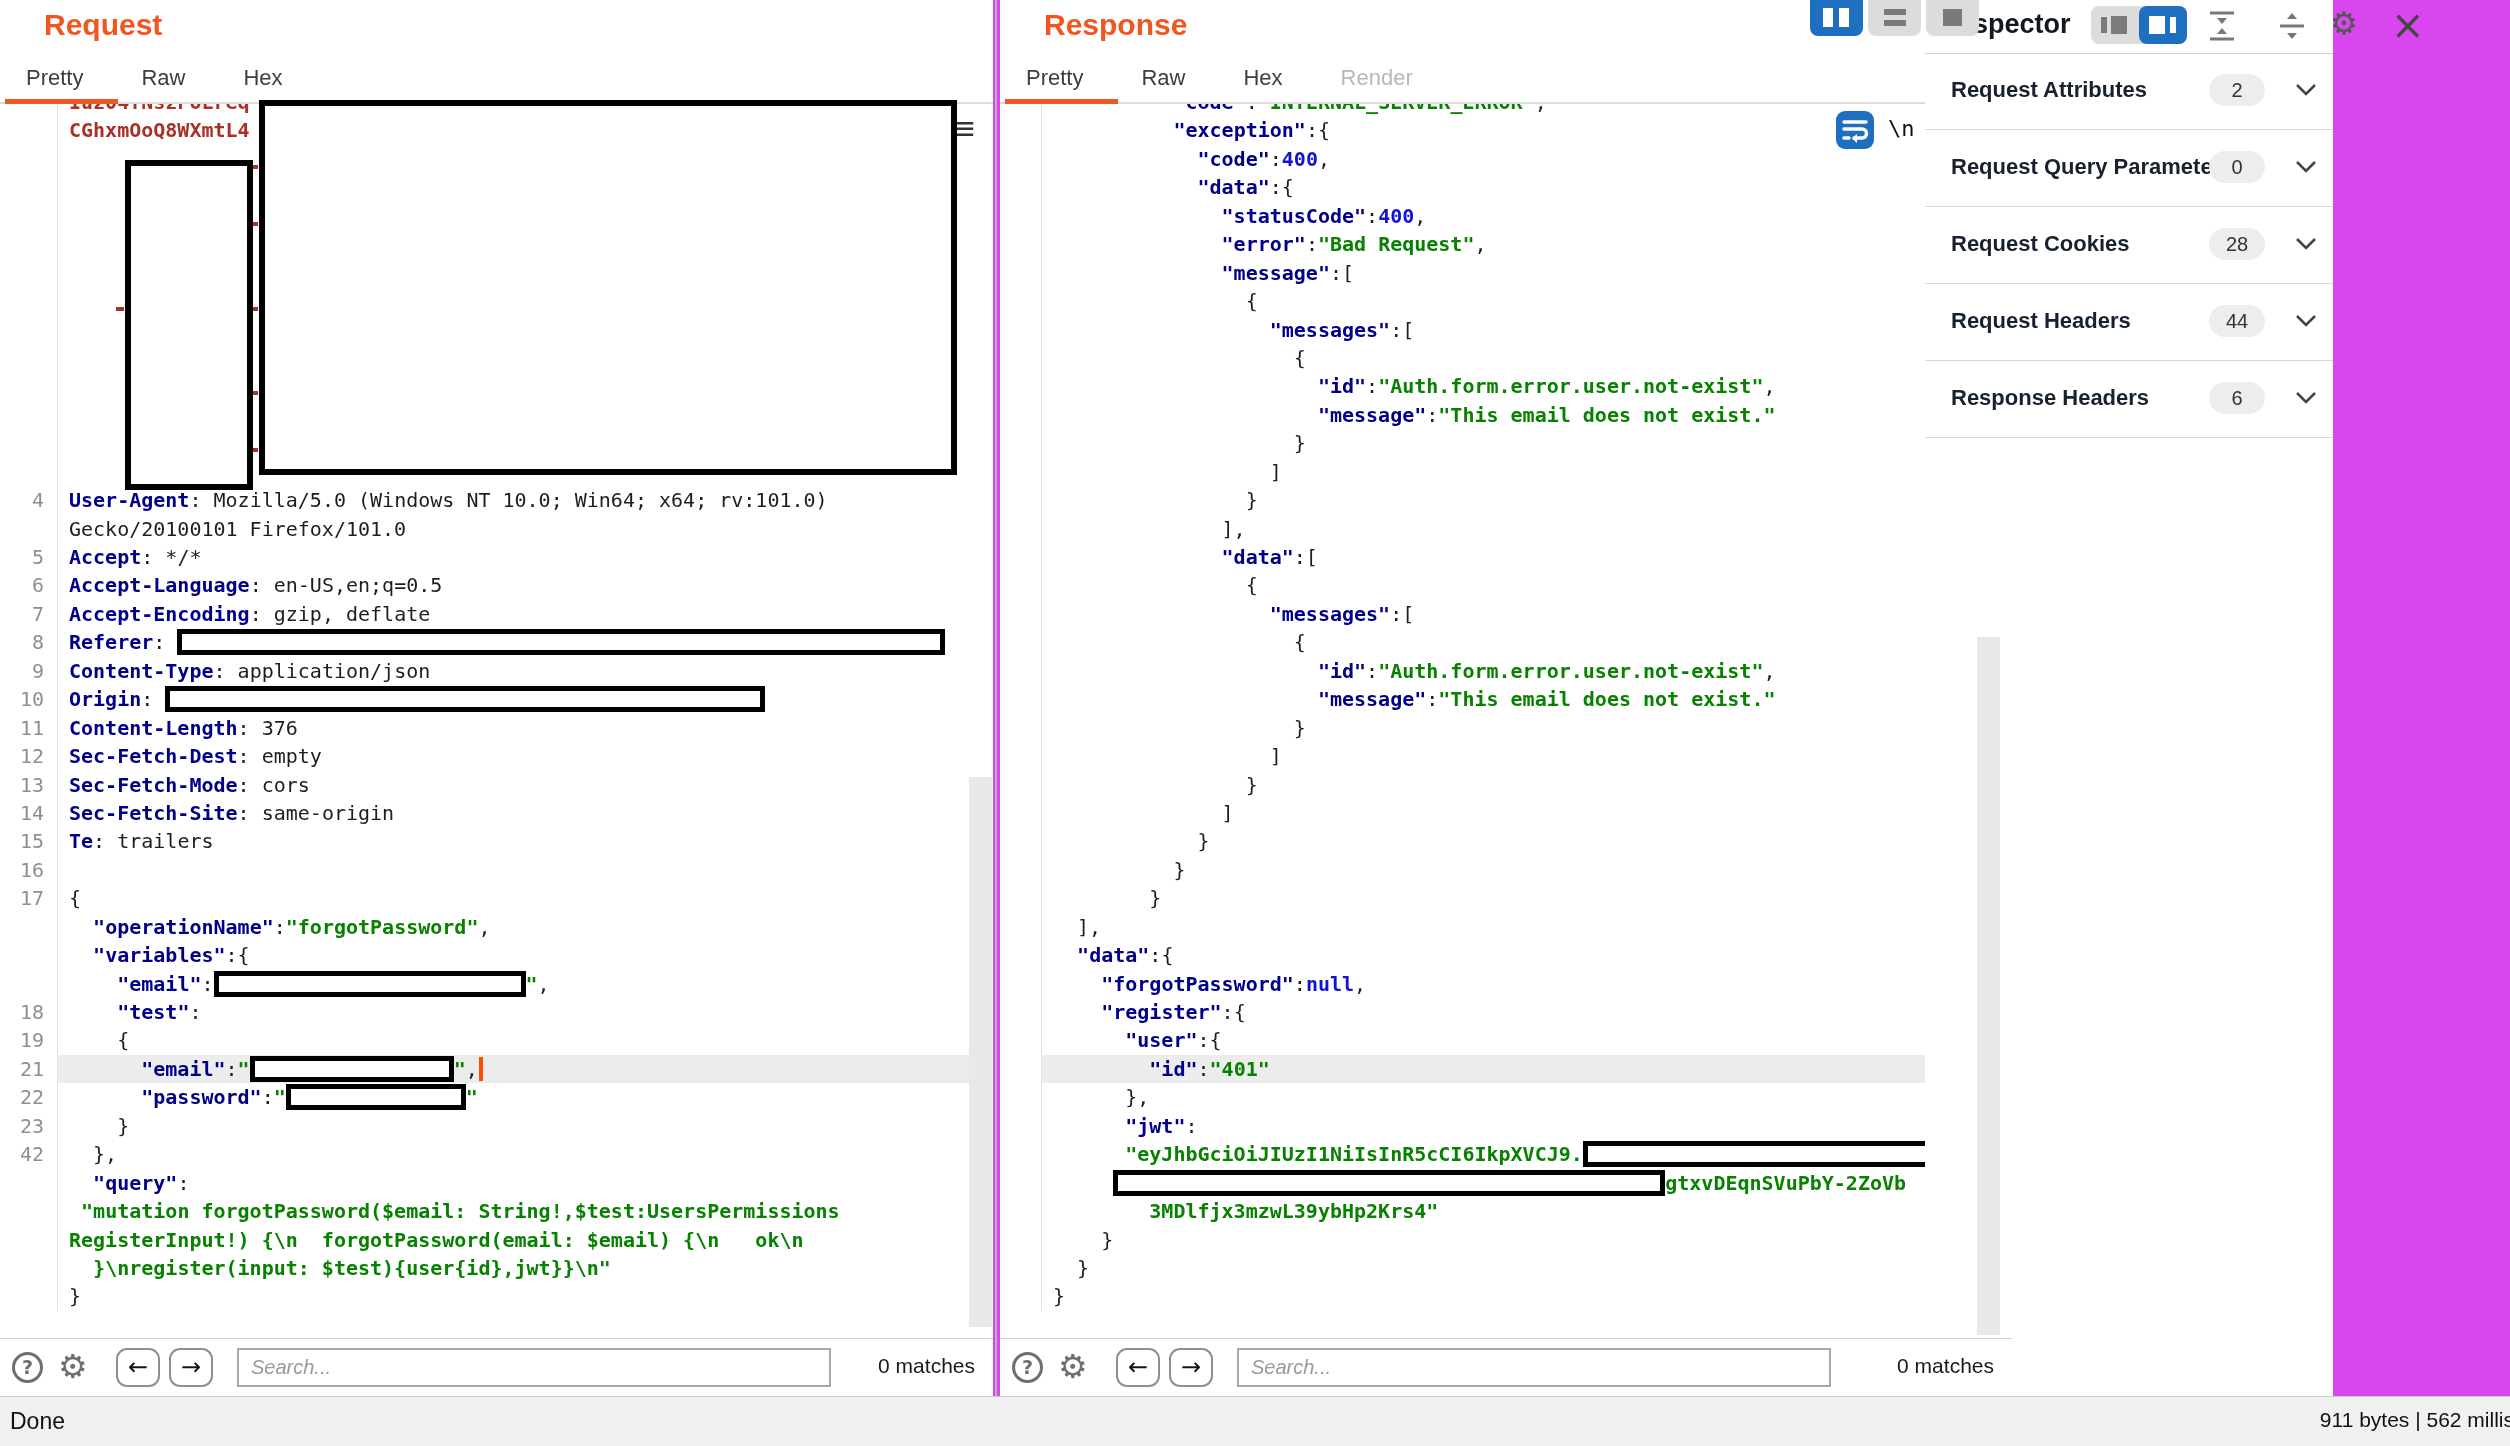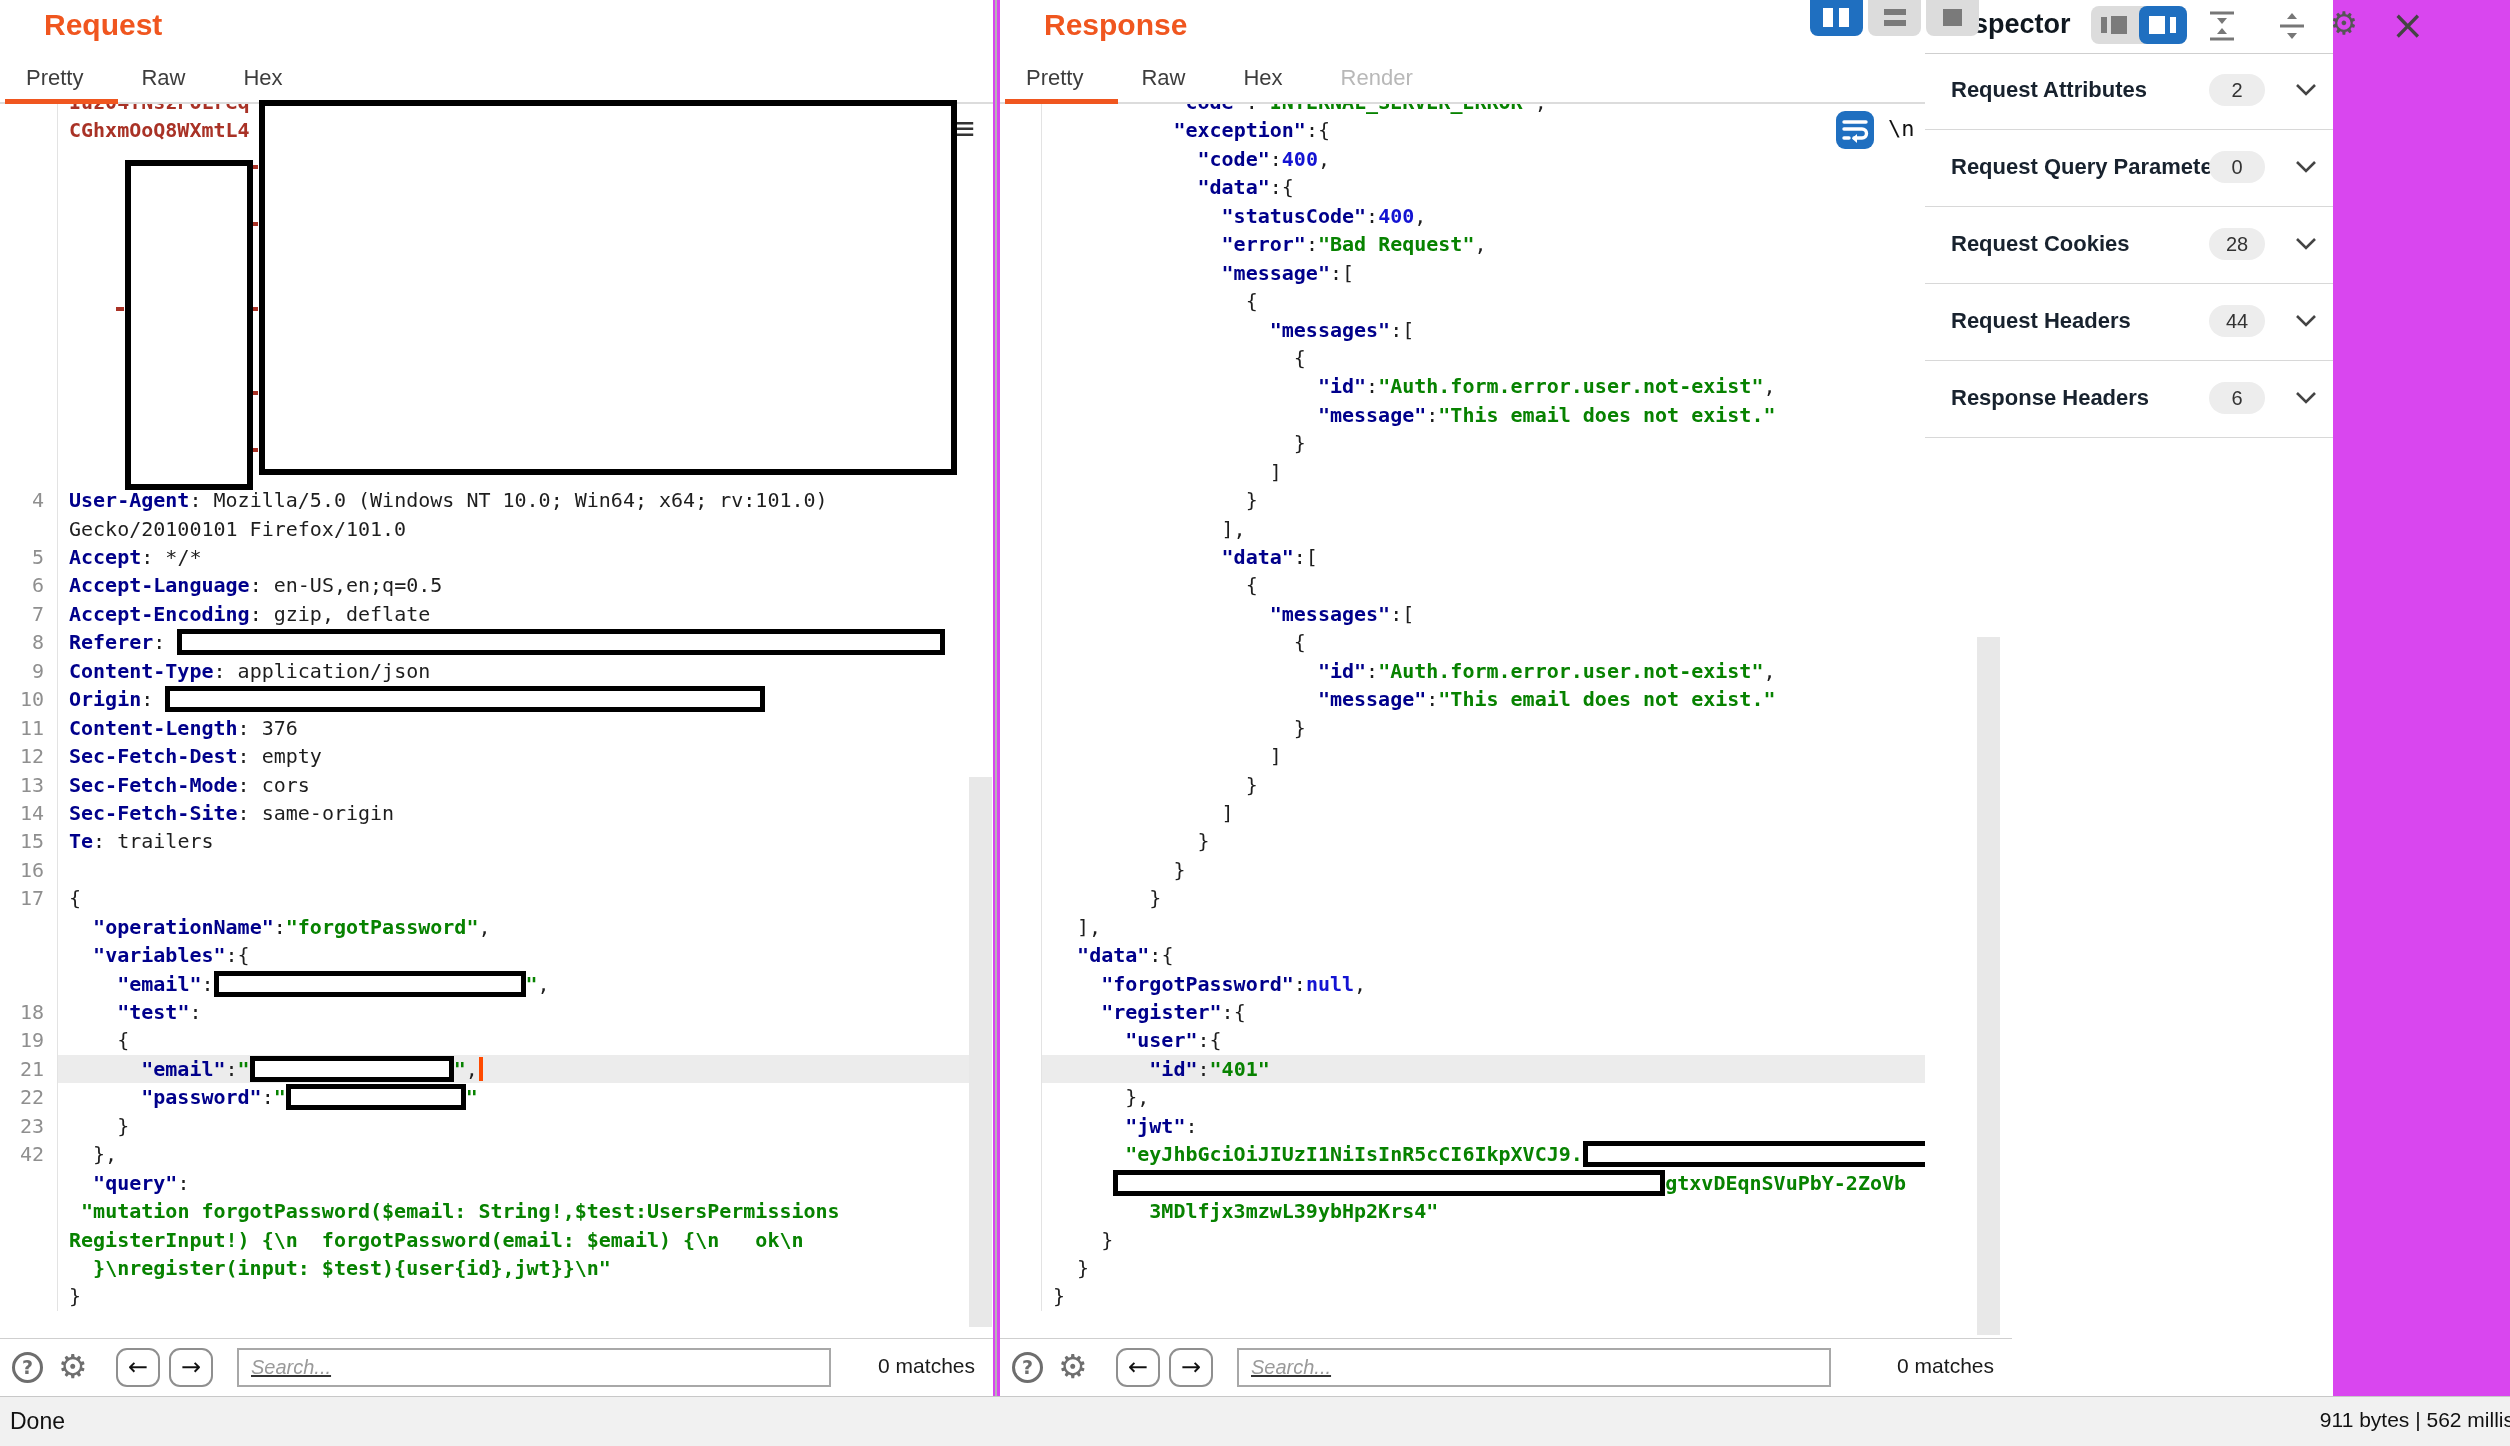--- a/index.html
+++ b/index.html
@@ -53,21 +53,21 @@
   #resp-search{left:1000px;width:1012px;}
   .sb-help{position:absolute;left:12px;top:13px;width:31px;height:31px;border:3px solid #6e6e6e;
            border-radius:50%;color:#6e6e6e;font-size:19px;font-weight:bold;text-align:center;
            line-height:25px;box-sizing:border-box;font-family:"DejaVu Sans",sans-serif;}
   .sb-gear{position:absolute;left:58px;top:8px;font-size:33px;color:#6e6e6e;font-family:"DejaVu Sans",sans-serif;}
   .sb-btn{position:absolute;top:9px;width:44px;height:39px;border:2px solid #8f8f8f;border-radius:11px;
           text-align:center;line-height:35px;font-size:24px;color:#111;box-sizing:border-box;
           background:#fff;font-family:"DejaVu Sans",sans-serif;}
   .sb-input{position:absolute;left:237px;top:9px;width:594px;height:39px;border:2px solid #a8a8a8;
             box-sizing:border-box;font-size:20px;padding-left:12px;color:#333;
-            font-family:"Liberation Sans",sans-serif;text-decoration:underline;}
+            font-family:"Liberation Sans",sans-serif;}
   .sb-input::placeholder{color:#9a9a9a;font-style:italic;}
   .sb-matches{position:absolute;right:18px;top:15px;font-size:21px;color:#1a1a1a;}
   
   #inspector{left:1925px;width:408px;}
   .insp-header{position:absolute;top:0;left:0;right:0;height:53px;border-bottom:1px solid #cfcfcf;}
   .insp-title{position:absolute;left:24px;top:9px;font-size:27px;font-weight:bold;color:#101820;}
   .insp-toggle{position:absolute;left:166px;top:6px;width:96px;height:38px;background:#dcdcdc;border-radius:8px;}
   .insp-tbtn{position:absolute;top:0;width:48px;height:38px;border-radius:8px;}
   .insp-tbtn.sel{background:#1f6fc0;}
   .tb-bar{position:absolute;top:11px;width:6px;height:16px;}

